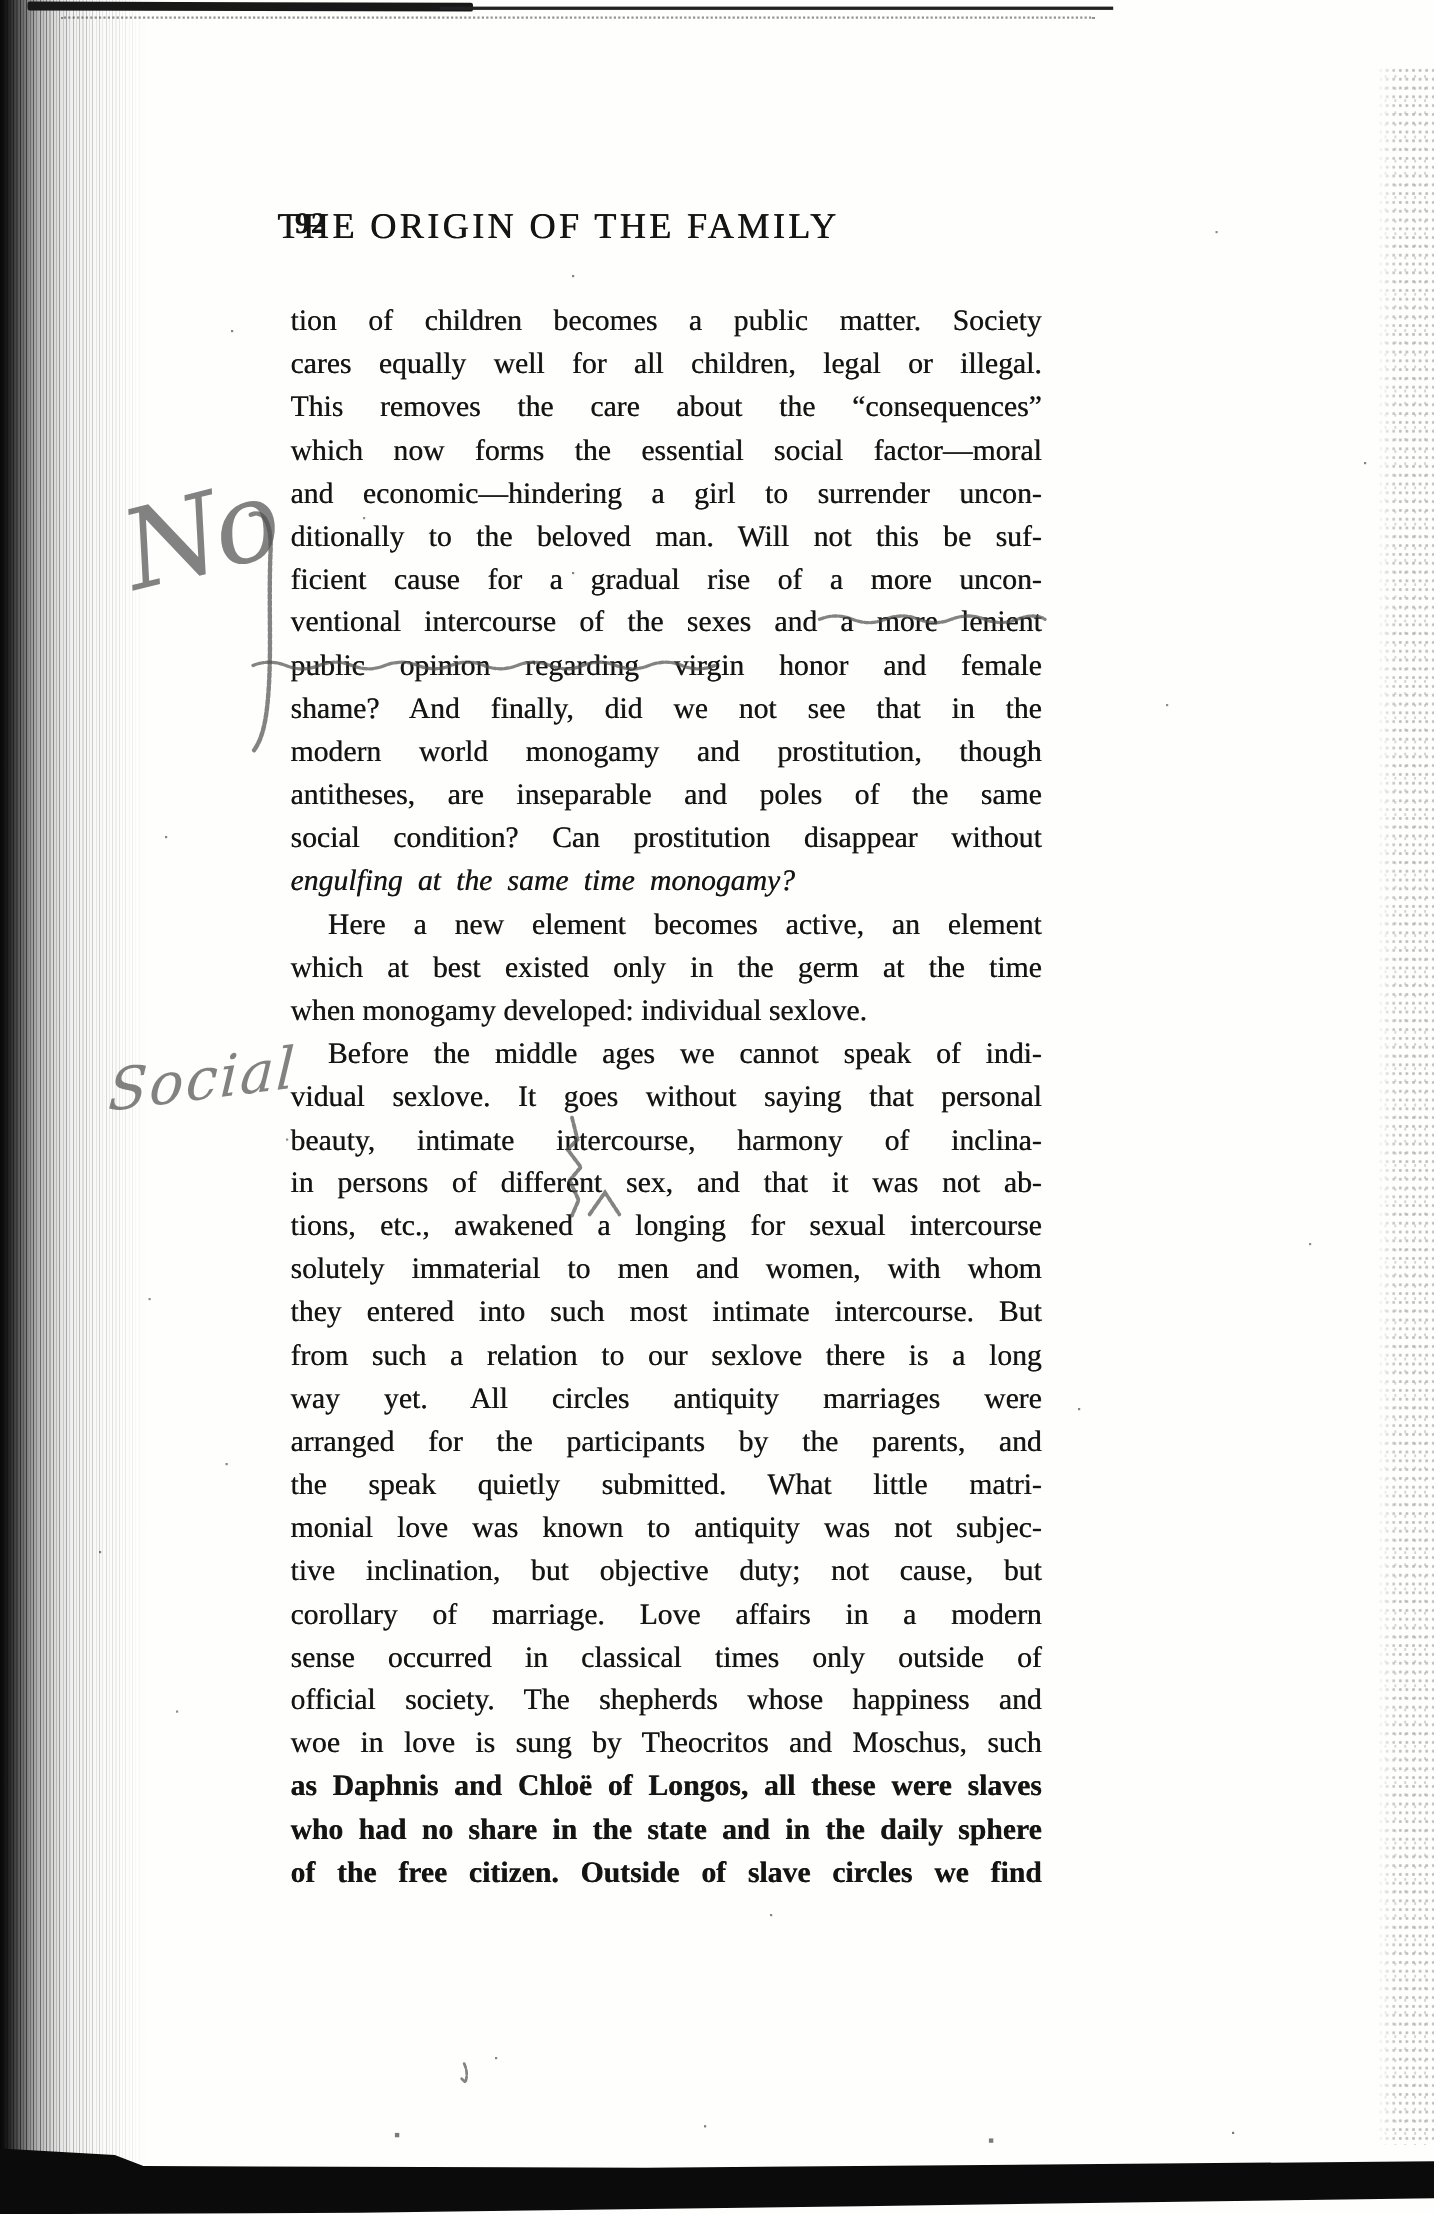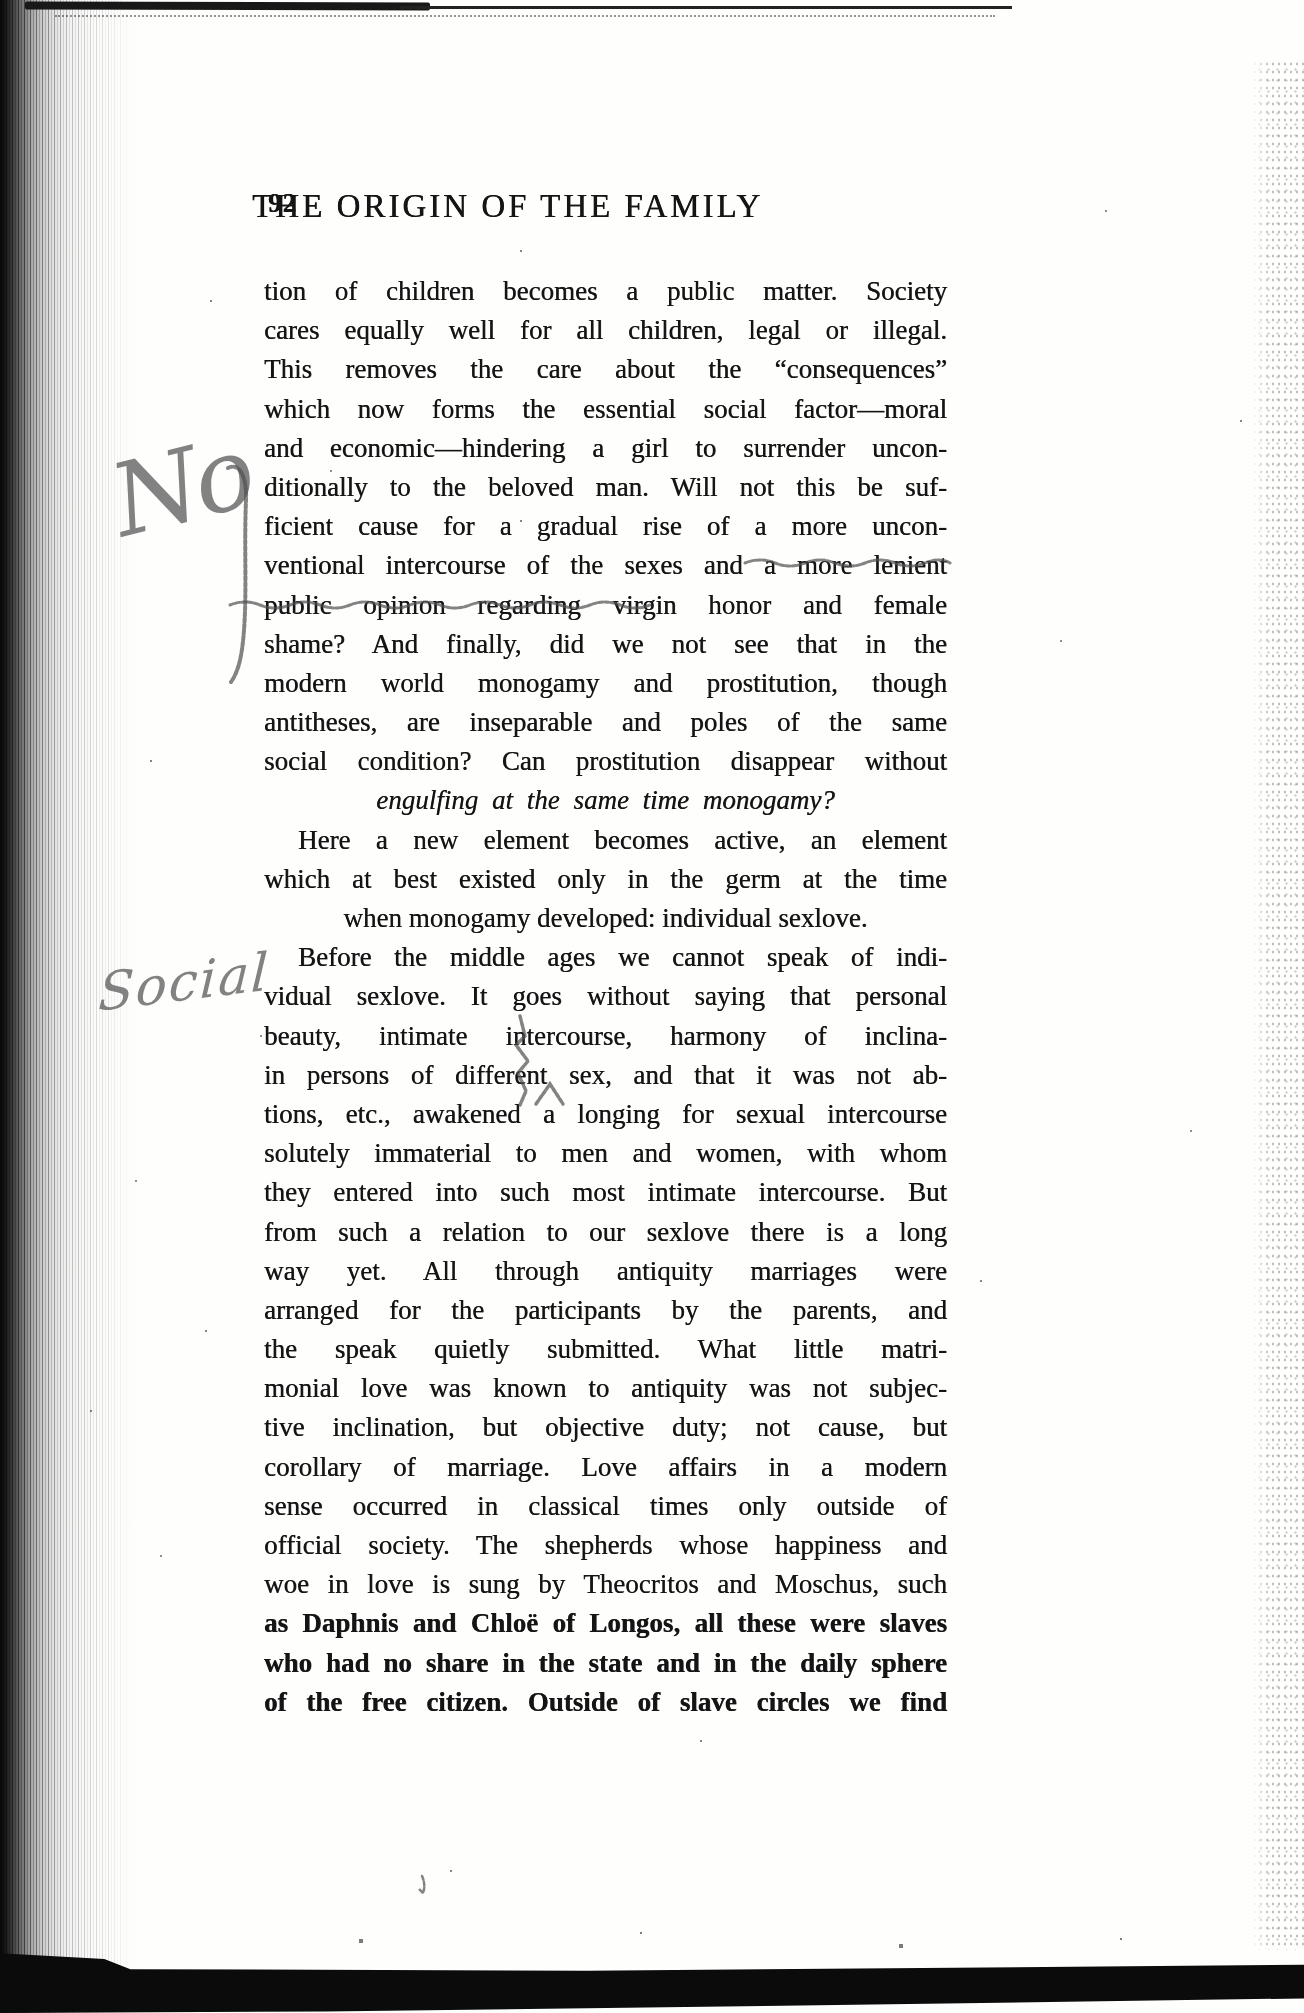--- a/index.html
+++ b/index.html
@@ -33,21 +33,21 @@
       360px 1940px 0 1px #111,640px 1932px 0 0 #111,900px 1945px 0 1px #111,1120px 1938px 0 0 #111,
       450px 1870px 0 0 #222;}
   
   .header{position:absolute;left:252px;top:188px;width:683px;height:34px;color:#151515;}
   .page-num{position:absolute;left:16px;top:0;font-size:27px;font-weight:700;letter-spacing:1px;
     text-shadow:.4px 0 0 #111;}
   .running-title{display:block;text-align:left;font-size:33px;letter-spacing:3px;
     text-shadow:.4px 0 0 #111;white-space:nowrap;}
   .textblock{position:absolute;left:264px;top:272px;width:683px;color:#141414;}
   .line{height:39.2px;line-height:39.2px;font-size:27px;white-space:nowrap;
-    text-shadow:.4px 0 0 rgba(10,10,10,.8);text-align:center;}
+    text-shadow:.4px 0 0 rgba(10,10,10,.8);}
   .line.j{white-space:normal;text-align:justify;text-align-last:justify;}
   .line.ind{text-indent:34px;}
   .line.it{font-style:italic;word-spacing:7px;}
   .line.b{font-weight:700;}
   
   .scrawl{position:absolute;color:#4f4f4f;opacity:.7;font-style:italic;
     font-family:"DejaVu Serif",serif;pointer-events:none;}
   .scrawl-no{left:112px;top:428px;font-size:100px;letter-spacing:-5px;transform:rotate(-14deg);}
   .scrawl-social{left:98px;top:952px;font-size:52px;letter-spacing:2px;transform:rotate(-7deg) skewX(-10deg);}
   .pencil-svg{position:absolute;left:0;top:0;pointer-events:none;}
@@ -92,21 +92,21 @@
       <div class="line j">which at best existed only in the germ at the time</div>
       <div class="line">when monogamy developed: individual sexlove.</div>
       <div class="line j ind">Before the middle ages we cannot speak of indi-</div>
       <div class="line j">vidual sexlove.  It goes without saying that personal</div>
       <div class="line j">beauty, intimate intercourse, harmony of inclina-</div>
       <div class="line j">in persons of different sex, and that it was not ab-</div>
       <div class="line j">tions, etc., awakened a longing for sexual intercourse</div>
       <div class="line j">solutely immaterial to men and women, with whom</div>
       <div class="line j">they entered into such most intimate intercourse. But</div>
       <div class="line j">from such a relation to our sexlove there is a long</div>
-      <div class="line j">way yet.  All through antiquity marriages were</div>
+      <div class="line j">way yet.  All circles antiquity marriages were</div>
       <div class="line j">arranged for the participants by the parents, and</div>
       <div class="line j">the speak quietly submitted.  What little matri-</div>
       <div class="line j">monial love was known to antiquity was not subjec-</div>
       <div class="line j">tive inclination, but objective duty; not cause, but</div>
       <div class="line j">corollary of marriage.  Love affairs in a modern</div>
       <div class="line j">sense occurred in classical times only outside of</div>
       <div class="line j">official society.  The shepherds whose happiness and</div>
       <div class="line j">woe in love is sung by Theocritos and Moschus, such</div>
       <div class="line j b">as Daphnis and Chloë of Longos, all these were slaves</div>
       <div class="line j b">who had no share in the state and in the daily sphere</div>

